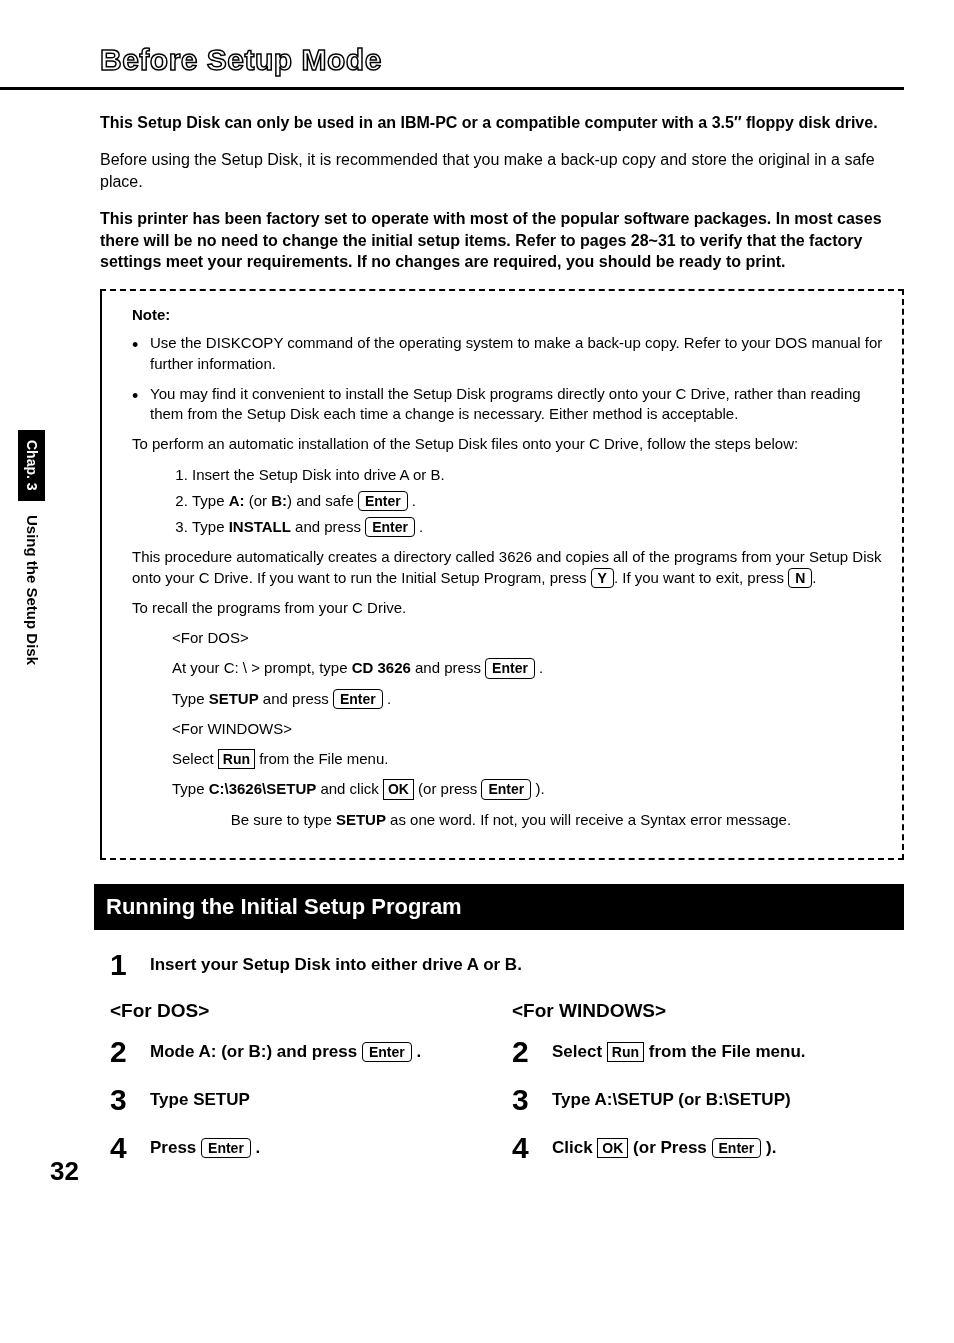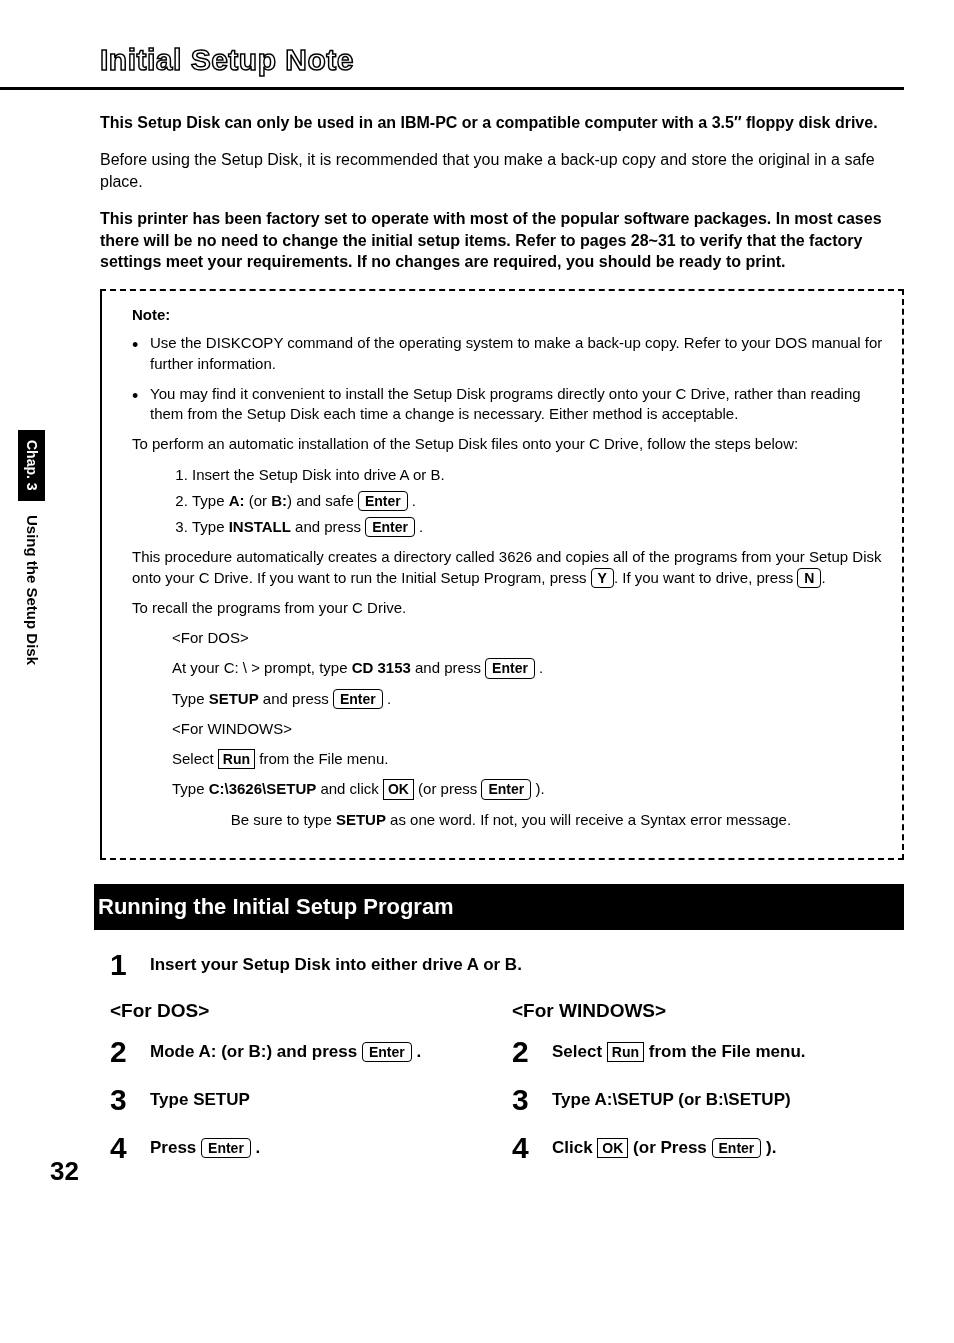--- a/index.html
+++ b/index.html
@@ -67,21 +67,21 @@
     font-weight: bold;
     font-size: 14px;
     line-height: 1.3;
     text-align: center;
   }
   .section-bar {
     background: #000;
     color: #fff;
     font-weight: bold;
     font-size: 22px;
-    padding: 8px 4px;
+    padding: 8px 12px;
     margin: 16px 0 20px -6px;
   }
   .steps { padding: 0 10px; }
   .step-row { display: flex; align-items: flex-start; margin-bottom: 18px; }
   .step-num {
     font-size: 30px; font-weight: bold; width: 40px; flex-shrink: 0;
     line-height: 1;
   }
   .step-text { font-weight: bold; font-size: 17px; padding-top: 4px; }
   .two-col {
@@ -126,21 +126,21 @@
 </head>
 <body>
 
 <div class="side-tab">
   <div class="chap">Chap. 3</div>
   <div class="section">Using the Setup Disk</div>
 </div>
 
 <div class="page">
 
-  <div class="outline-title">Initial Setup Note</div>
+  <div class="outline-title">Before Setup Mode</div>
   <div class="rule"></div>
 
   <div class="intro">
     <p class="bold">This Setup Disk can only be used in an IBM-PC or a compatible computer with a 3.5″ floppy disk drive.</p>
     <p>Before using the Setup Disk, it is recommended that you make a back-up copy and store the original in a safe place.</p>
     <p class="bold">This printer has been factory set to operate with most of the popular software packages. In most cases there will be no need to change the initial setup items. Refer to pages 28~31 to verify that the factory settings meet your requirements. If no changes are required, you should be ready to print.</p>
   </div>
 
   <div class="note-box">
     <div class="note-label">Note:</div>
@@ -152,28 +152,28 @@
     <ol>
       <li>Insert the Setup Disk into drive A or B.</li>
       <li>
         <span>Type </span><span class="b">A:</span><span> (or </span><span class="b">B:</span><span>) and safe </span><span class="keycap">Enter</span> .
       </li>
       <li>
         <span>Type </span><span class="b">INSTALL</span><span> and press </span><span class="keycap">Enter</span> .
       </li>
     </ol>
     <p>
-      <span>This procedure automatically creates a directory called 3626 and copies all of the programs from your Setup Disk onto your C Drive. If you want to run the Initial Setup Program, press </span><span class="keycap">Y</span><span>. If you want to drive, press </span><span class="keycap">N</span><span>.</span>
+      <span>This procedure automatically creates a directory called 3626 and copies all of the programs from your Setup Disk onto your C Drive. If you want to run the Initial Setup Program, press </span><span class="keycap">Y</span><span>. If you want to exit, press </span><span class="keycap">N</span><span>.</span>
     </p>
     <p>To recall the programs from your C Drive.</p>
 
     <div class="sub-indent">
       <p>&lt;For DOS&gt;</p>
       <p>
-        <span>At your C: \ &gt; prompt, type </span><span class="b">CD 3153</span><span> and press </span><span class="keycap">Enter</span> .
+        <span>At your C: \ &gt; prompt, type </span><span class="b">CD 3626</span><span> and press </span><span class="keycap">Enter</span> .
       </p>
       <p>
         <span>Type </span><span class="b">SETUP</span><span> and press </span><span class="keycap">Enter</span> .
       </p>
       <p>&lt;For WINDOWS&gt;</p>
       <p>
         <span>Select </span><span class="btn-box">Run</span><span> from the File menu.</span>
       </p>
       <p>
         <span>Type </span><span class="b">C:\3626\SETUP</span><span> and click </span><span class="btn-box">OK</span><span> (or press </span><span class="keycap">Enter</span><span> ).</span>

